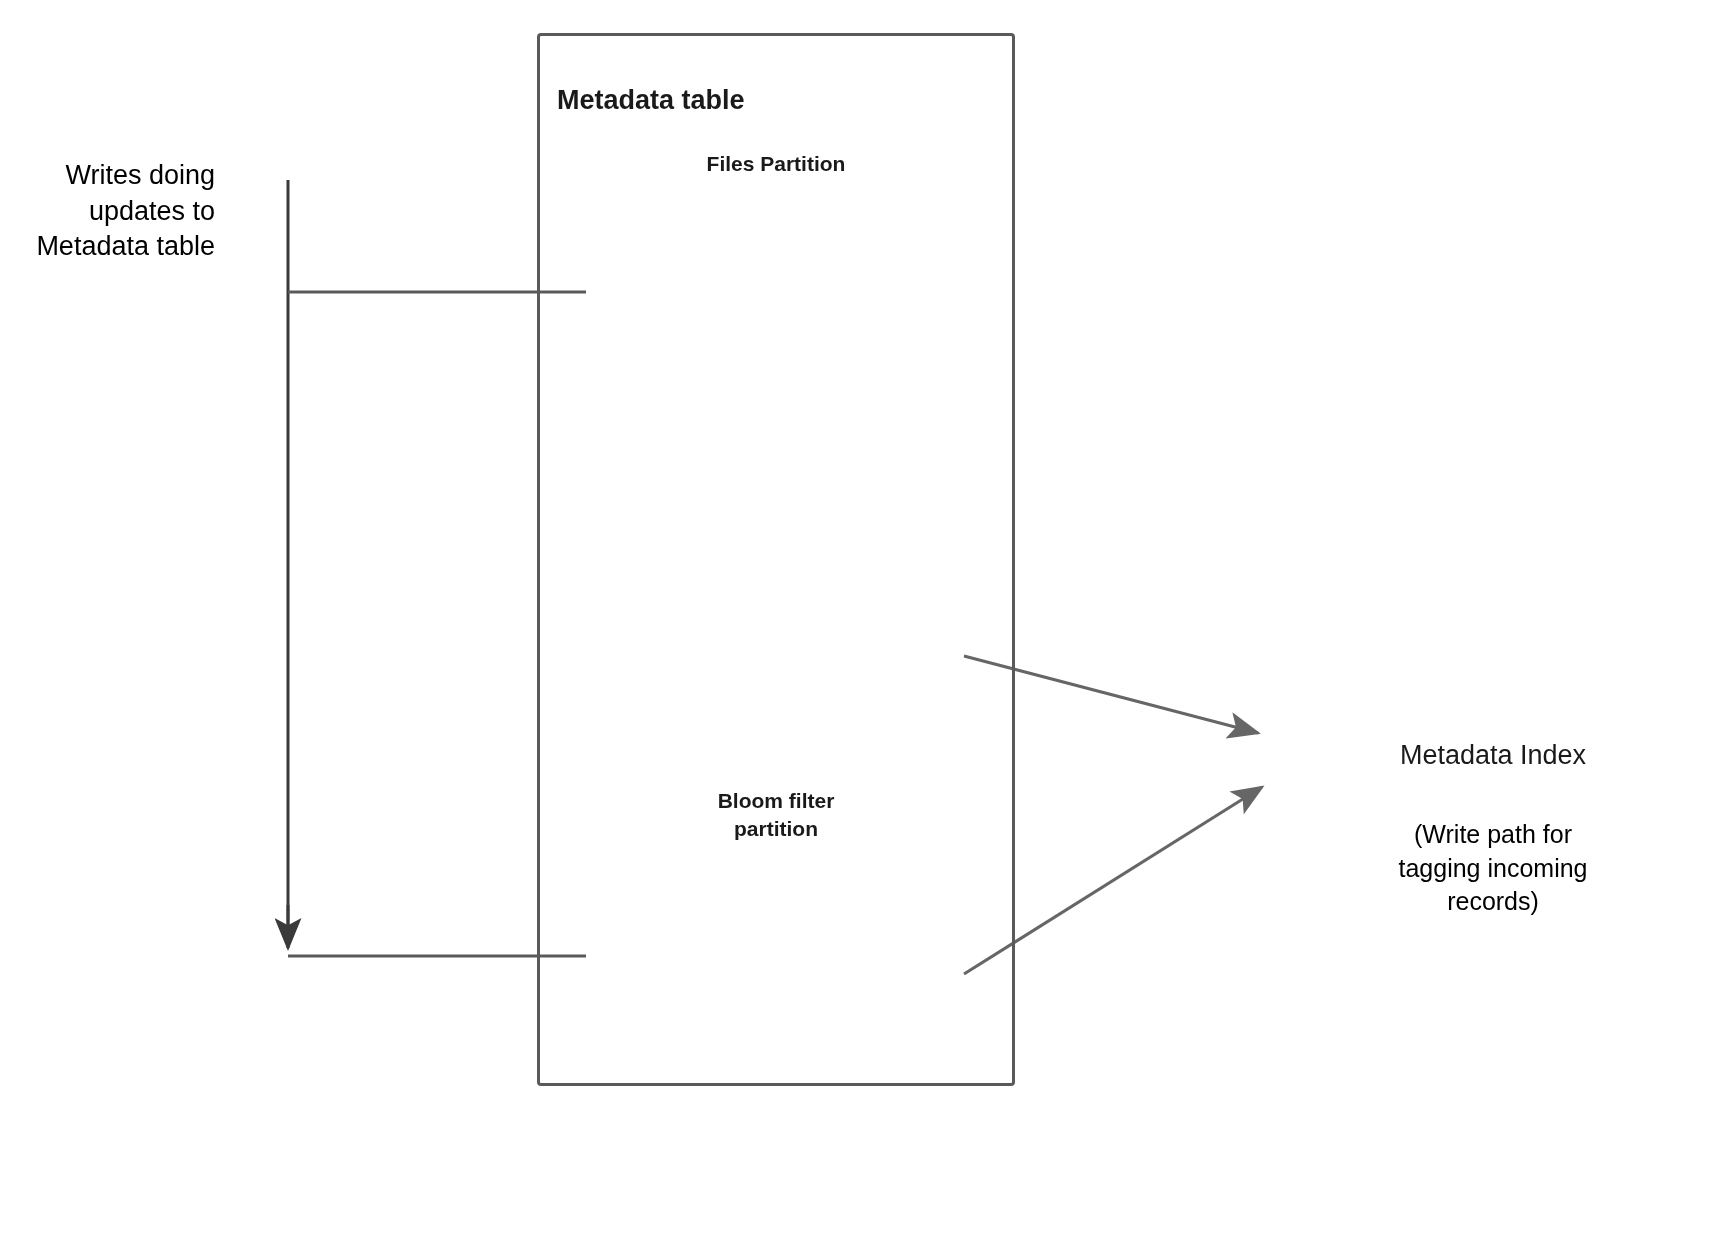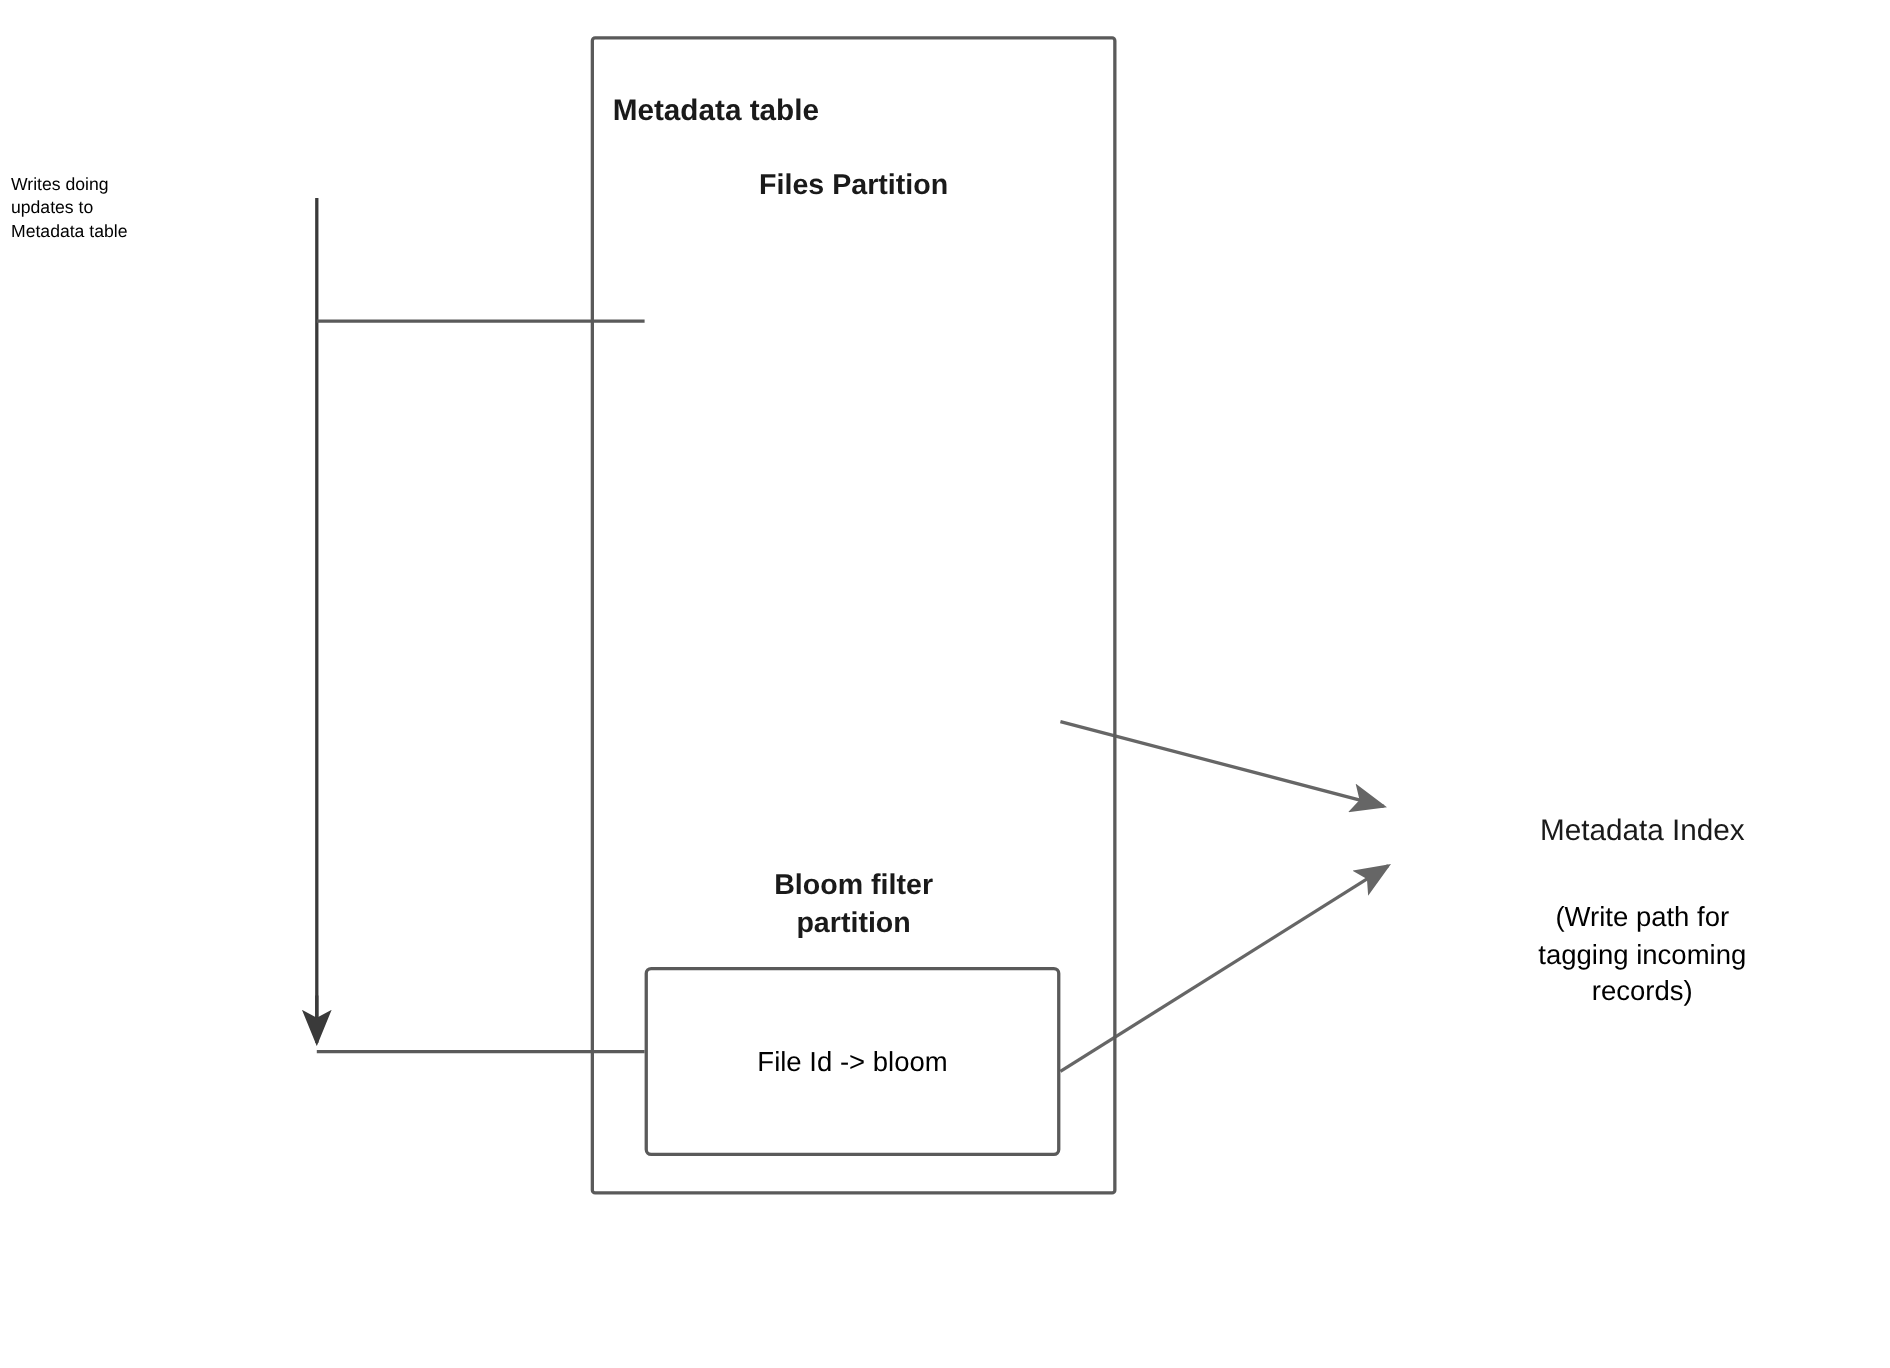--- a/index.html
+++ b/index.html
@@ -27,22 +27,22 @@
     color: #000000;
     line-height: 1.32;
     white-space: pre;
   }
 
   
   #writes-label {
     left: 10px;
     top: 158px;
     width: 205px;
-    font-size: 16px;
-    text-align: left;
+    font-size: 27px;
+    text-align: right;
   }
 
   
   #metadata-table-box {
     position: absolute;
     left: 537px;
     top: 33px;
     width: 478px;
     height: 1053px;
     border: 3px solid #5a5a5a;
@@ -53,21 +53,21 @@
   #metadata-table-title {
     left: 557px;
     top: 83px;
     font-size: 27px;
     font-weight: bold;
     color: #1a1a1a;
   }
 
   
   .section-title {
-    font-size: 26px;
+    font-size: 21px;
     font-weight: bold;
     color: #1a1a1a;
     text-align: center;
   }
   #files-partition-title { left: 586px; top: 150px; width: 380px; }
   #colstats-partition-title { left: 586px; top: 437px; width: 380px; }
   #bloom-partition-title { left: 586px; top: 787px; width: 380px; }
 
   
   .inner-box {
@@ -163,23 +163,20 @@
   <div class="txt" id="metadata-table-title">Metadata table</div>
 
   <div class="txt section-title" id="files-partition-title">Files Partition</div>
 
 
 
 
   <div class="txt section-title" id="bloom-partition-title">Bloom filter
 partition</div>
 
-  <div class="inner-box" id="bloom-box">
-    <div class="inner-text" id="bloom-box-text">File Id -&gt; bloom</div>
-  </div>
 
   <div class="txt" id="metadata-index-title">Metadata Index</div>
 
   <div class="txt" id="metadata-index-note">(Write path for
 tagging incoming
 records)</div>
 
 </div>
 
 </body></html>

